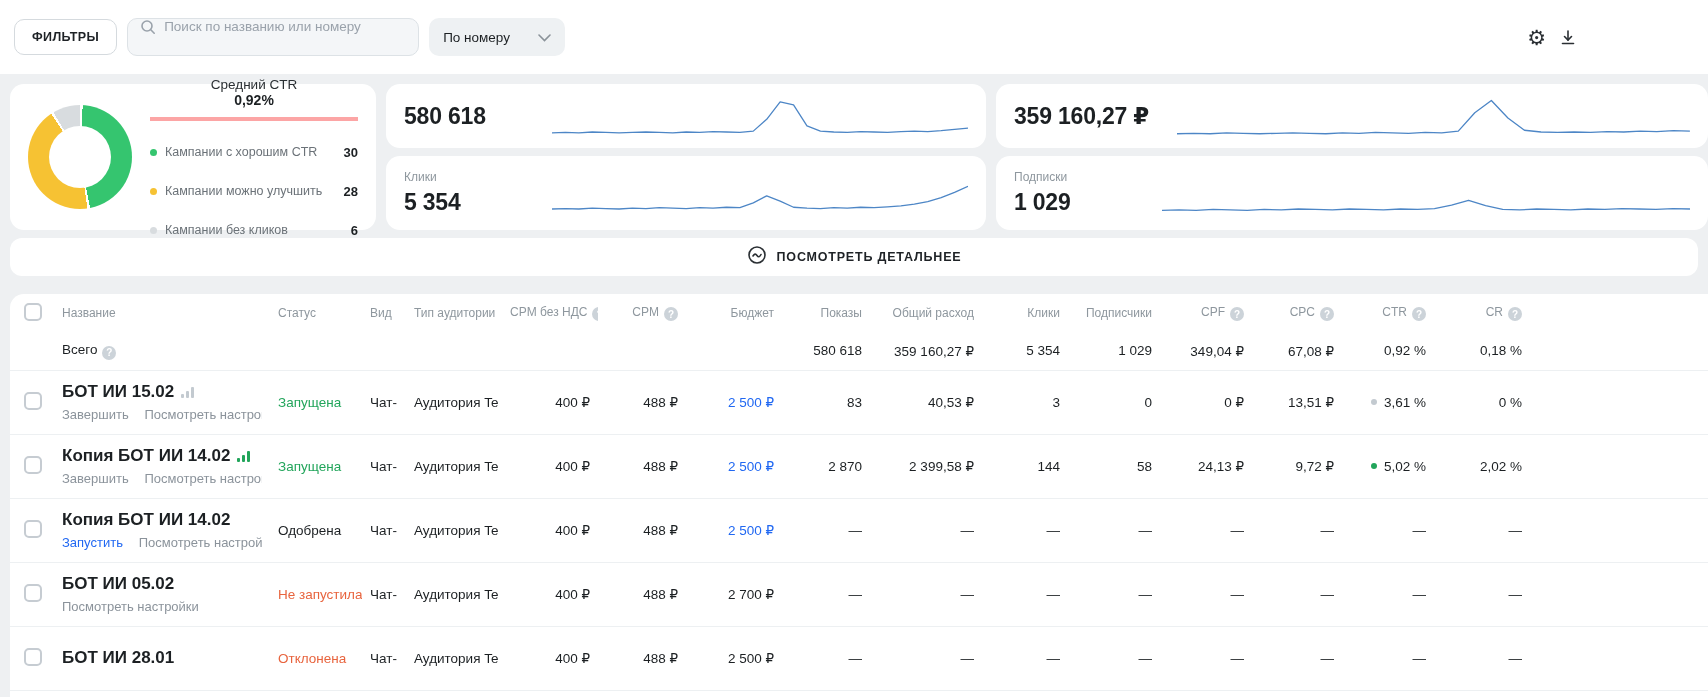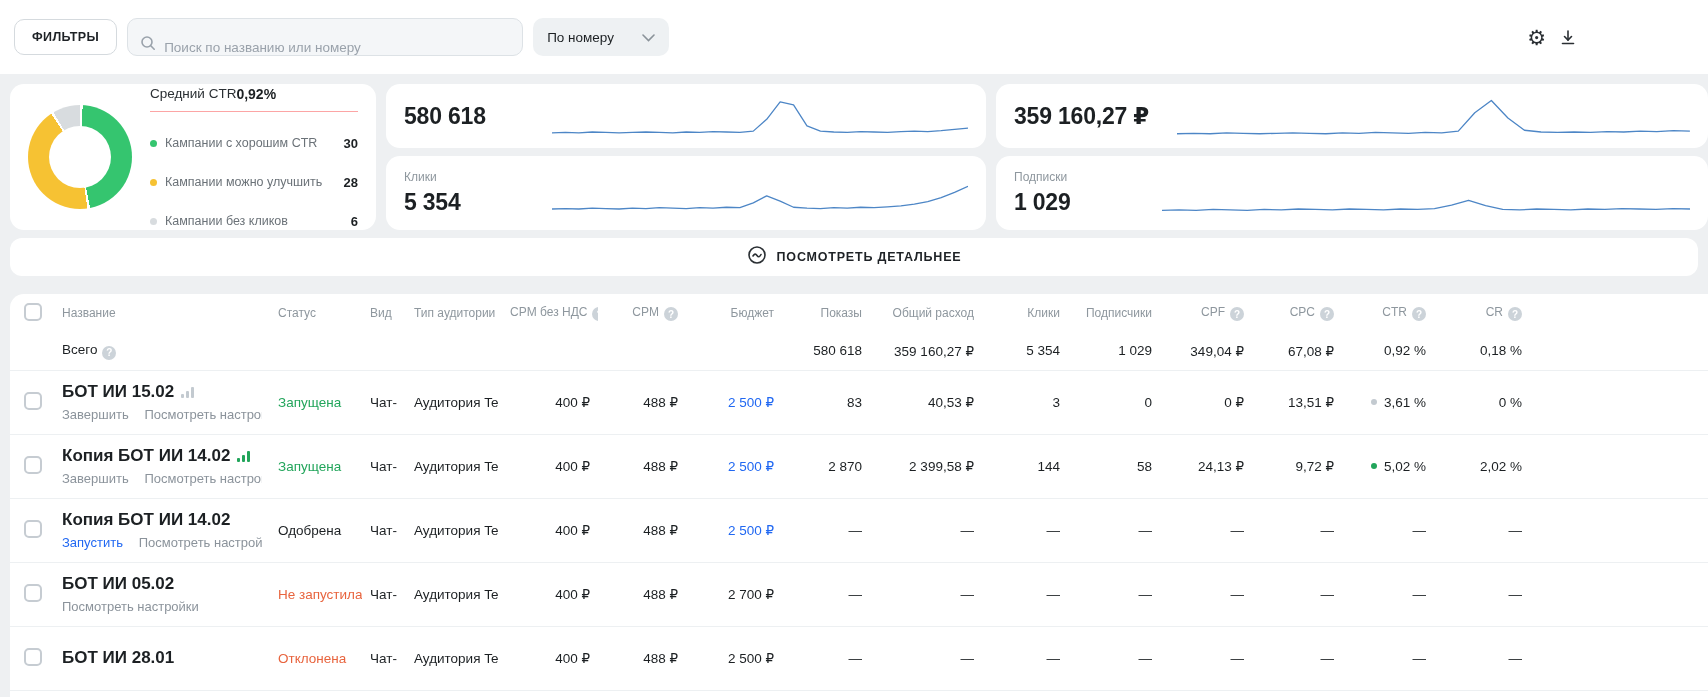--- a/index.html
+++ b/index.html
@@ -12,22 +12,22 @@
   .topbar {
     position:relative; height:74px; background:#fff;
     display:flex; align-items:center; padding:0 14px; gap:10px;
   }
   .btn-filters {
     border:1px solid #d5dade; background:#fff; border-radius:10px;
     padding:10px 17px; font-size:12.5px; font-weight:700; letter-spacing:.4px;
     color:#1e2226; cursor:pointer;
   }
   .search-box {
-    width:396px; height:38px; background:#f4f6f8; border:1px solid #dde2e6;
-    border-radius:10px; display:flex; align-items:flex-end; padding:0 12px; gap:8px;
+    width:292px; height:38px; background:#f4f6f8; border:1px solid #dde2e6;
+    border-radius:10px; display:flex; align-items:flex-start; padding:0 12px; gap:8px;
   }
   .search-box input {
     border:none; outline:none; background:transparent; flex:1;
     font-family:inherit; font-size:13.5px; color:#1c2023;
   }
   .search-box input::placeholder { color:#9aa2ab; }
   .select {
     height:38px; background:#eef1f3; border-radius:10px; display:flex;
     align-items:center; gap:26px; padding:0 14px; font-size:13.5px; color:#1c2023;
     cursor:pointer;
@@ -39,21 +39,21 @@
   .content { padding:10px 0 0 10px; }
   .summary { display:flex; gap:10px; }
   .ctr-card {
     width:366px; height:146px; background:#fff; border-radius:14px;
     display:flex; align-items:center; gap:18px; padding:16px 18px; flex:none;
   }
   .donut { width:104px; height:104px; border-radius:50%; position:relative; flex:none;
     background:conic-gradient(#35c56f 0 169deg,#f6c233 169deg 326deg,#d8dcdf 326deg 360deg); }
   .donut .hole { position:absolute; inset:21px; background:#fff; border-radius:50%; }
   .ctr-right { flex:1; }
-  .ctr-head { display:flex; align-items:center; padding-bottom:9px; border-bottom:1px solid #fca5a5; }
+  .ctr-head { display:flex; align-items:center; padding-bottom:9px; border-bottom:4px solid #fca5a5;flex-direction:column; }
   .ctr-title { font-size:13.5px; color:#2a2f33; }
   .ctr-value { font-size:14px; font-weight:700; }
   .legend-row { display:flex; align-items:center; margin-top:24px; font-size:12.5px; color:#6b7278; }
   .legend-dot { width:7px; height:7px; border-radius:50%; margin-right:8px; flex:none; }
   .legend-label { flex:1; }
   .legend-value { font-weight:700; color:#1c2023; font-size:13px; }
   .metric-grid {
     flex:1; display:grid; grid-template-columns:600px 1fr;
     grid-template-rows:64px 74px; gap:8px 10px;
   }

